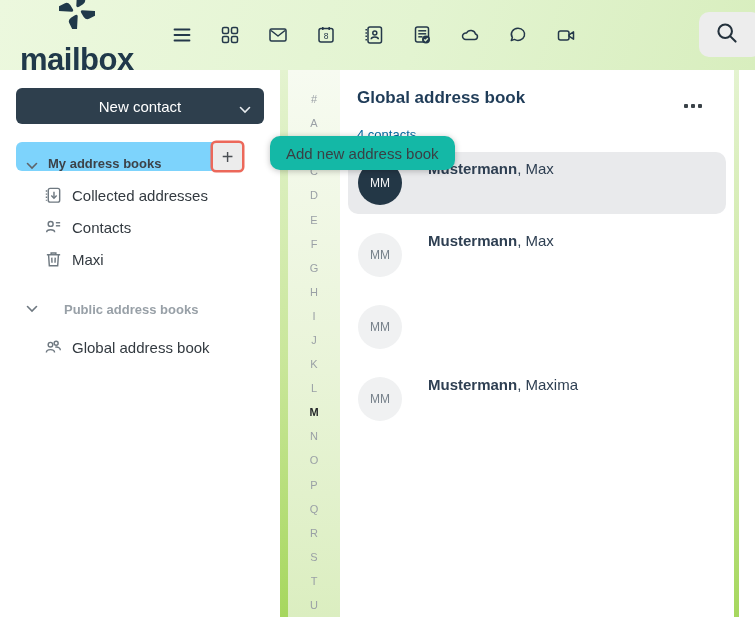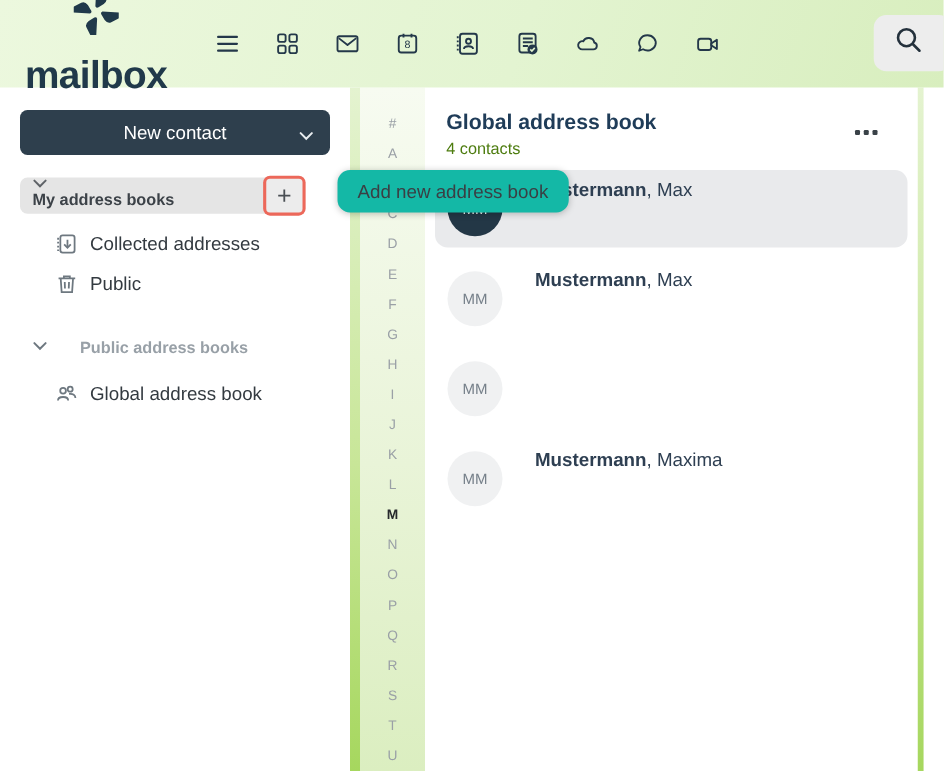--- a/index.html
+++ b/index.html
@@ -49,22 +49,22 @@
   .contact-pane { position:absolute; left:340px; top:70px; width:394px; bottom:0; background:#fff; }
   .right-sliver { position:absolute; left:739px; top:70px; width:16px; bottom:0; background:#fff; }
   
   .new-contact-btn {
     width:248px; height:36px; background:#2e3f4d; border-radius:6px;
     display:flex; align-items:center; justify-content:center; position:relative;
     color:#fff; font-size:15px; cursor:pointer;
   }
   .new-contact-btn .chev { position:absolute; right:13px; top:13px; color:#e8ecef; }
   .books-header {
-    margin-top:18px; height:29px; background:#e5e5e5; border-radius:6px;
-    display:flex; align-items:flex-start; position:relative; padding-left:10px;flex-direction:column;
+    margin-top:18px; height:29px; background:#7dd3fc; border-radius:6px;
+    display:flex; align-items:flex-end; position:relative; padding-left:10px;
   }
   .books-header .chev { color:#5f6periodic368; color:#5f6368; margin-right:10px; display:flex; }
   .books-header-label { font-size:13px; font-weight:bold; color:#3c4248; }
   .add-book-btn {
     position:absolute; right:2px; top:1px; width:29px; height:27px;
     background:#ececec; border-radius:3px; display:flex; align-items:center; justify-content:center;
     font-size:20px; color:#4a4f54; cursor:pointer;
     box-shadow:0 0 0 2.5px #ec685a; line-height:1;
   }
   .book-list { margin-top:8px; }
@@ -81,21 +81,21 @@
   
   .tooltip {
     position:absolute; left:270px; top:136px; height:34px; z-index:20;
     background:#14b8a6; border-radius:10px; box-shadow:0 1px 6px rgba(0,0,0,0.25);
     display:flex; align-items:center; padding:0 16px; font-size:15px; color:#3a3f44;
     white-space:nowrap;
   }
   
   .pane-header { position:relative; padding:18px 17px 10px 17px; }
   .pane-title { font-size:17px; font-weight:bold; color:#1f3c58; }
-  .pane-subtitle { font-size:13px; color:#4d7c0f; margin-top:3px; }
+  .pane-subtitle { font-size:13px; color:#0369a1; margin-top:19px; }
   .more-btn { position:absolute; right:32px; top:34px; display:flex; gap:3px; cursor:pointer; }
   .more-btn i { width:4px; height:4px; background:#3a4248; display:block; border-radius:1px; }
   .contact-list { padding:0 8px; }
   .contact-row {
     position:relative; height:62px; margin-bottom:10px; border-radius:10px; cursor:pointer;
   }
   .contact-row.selected { background:#e9eaec; }
   .avatar {
     position:absolute; left:10px; top:9px; width:44px; height:44px; border-radius:50%;
     background:#f0f1f2; color:#76808a; font-size:12px;
@@ -227,28 +227,39 @@
           <line x1="2.6" y1="4.5" x2="2.6" y2="15.5" stroke-dasharray="1.5 1.8"></line>
           <line x1="10.5" y1="6" x2="10.5" y2="12.5"></line>
             <polyline points="7.7,10 10.5,12.8 13.3,10"></polyline>
         </svg>
       </span>
       <span>Collected addresses</span>
     </div>
     <div class="book-item">
       <span class="bi">
         <svg width="19" height="19" viewBox="0 0 20 20" fill="none" stroke="currentColor" stroke-width="1.5">
+          <circle cx="7" cy="6.2" r="2.6"></circle>
+          <path d="M2.8,15 c0,-3.6 8.4,-3.6 8.4,0"></path>
+          <line x1="12.5" y1="5" x2="17" y2="5"></line>
+            <line x1="12.5" y1="8.2" x2="17" y2="8.2"></line>
+        </svg>
+      </span>
+      <span>Contacts</span>
+    </div>
+    <div class="book-item">
+      <span class="bi">
+        <svg width="19" height="19" viewBox="0 0 20 20" fill="none" stroke="currentColor" stroke-width="1.5">
           <line x1="3" y1="5" x2="17" y2="5"></line>
           <path d="M7.5,5 V3.2 h5 V5"></path>
           <path d="M4.8,5 l0.8,11.5 h8.8 L15.2,5"></path>
           <line x1="8.2" y1="8" x2="8.4" y2="13.5"></line>
             <line x1="11.8" y1="8" x2="11.6" y2="13.5"></line>
         </svg>
       </span>
-      <span>Public</span>
+      <span>Maxi</span>
     </div>
   </div>
 
   <div class="section-header">
     <span class="chev">
       <svg width="12" height="10" viewBox="0 0 12 10" fill="none" stroke="currentColor" stroke-width="1.6" stroke-linecap="round">
           <polyline points="1.5,2.5 6,7 10.5,2.5"></polyline>
         </svg>
     </span>
     <span class="section-header-label">Public address books</span>

